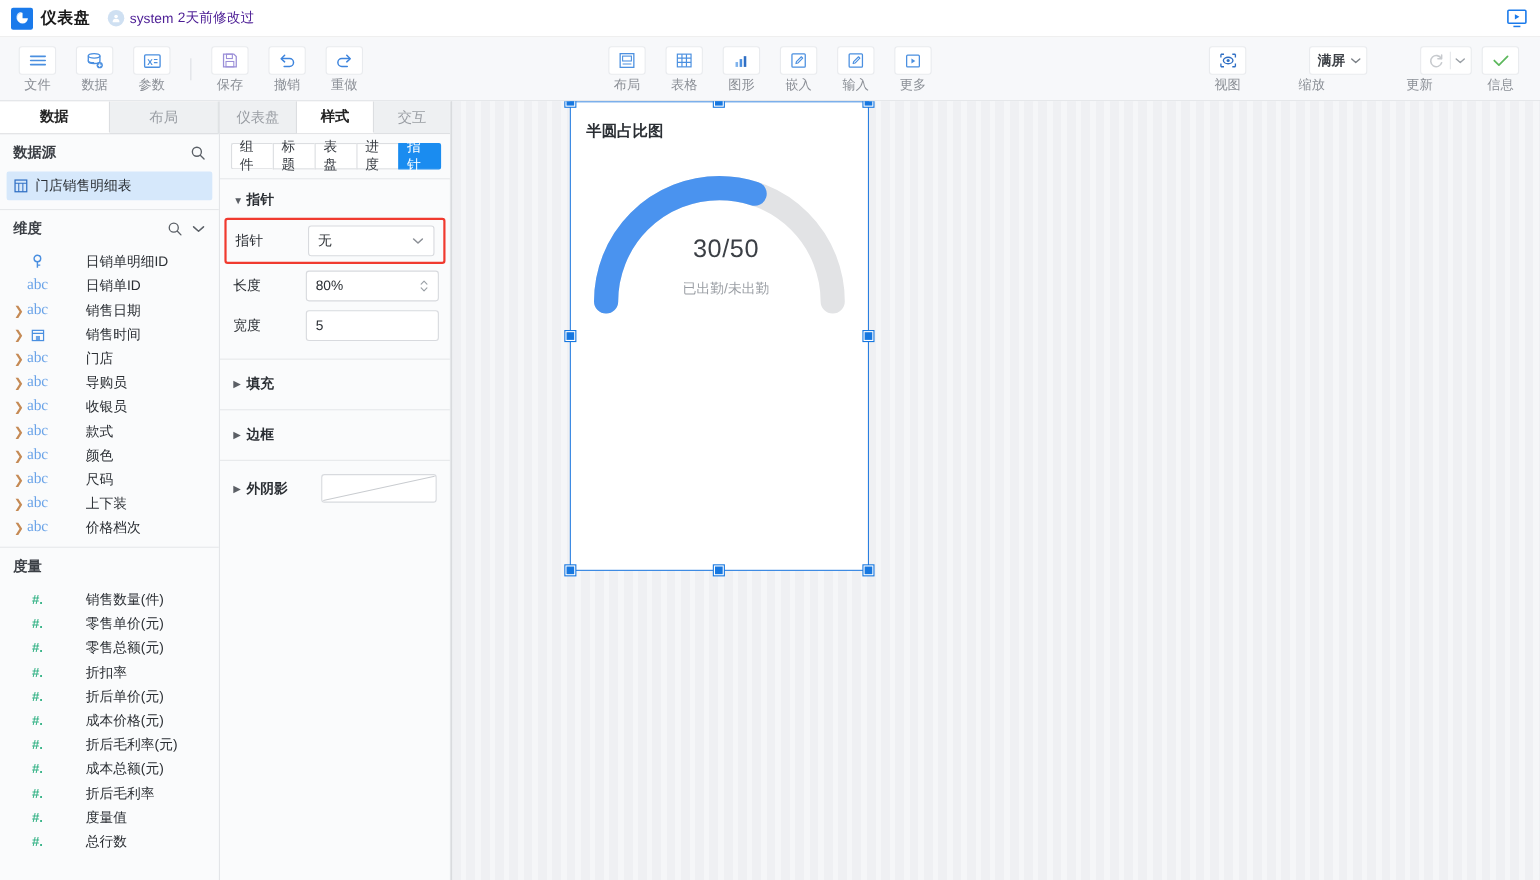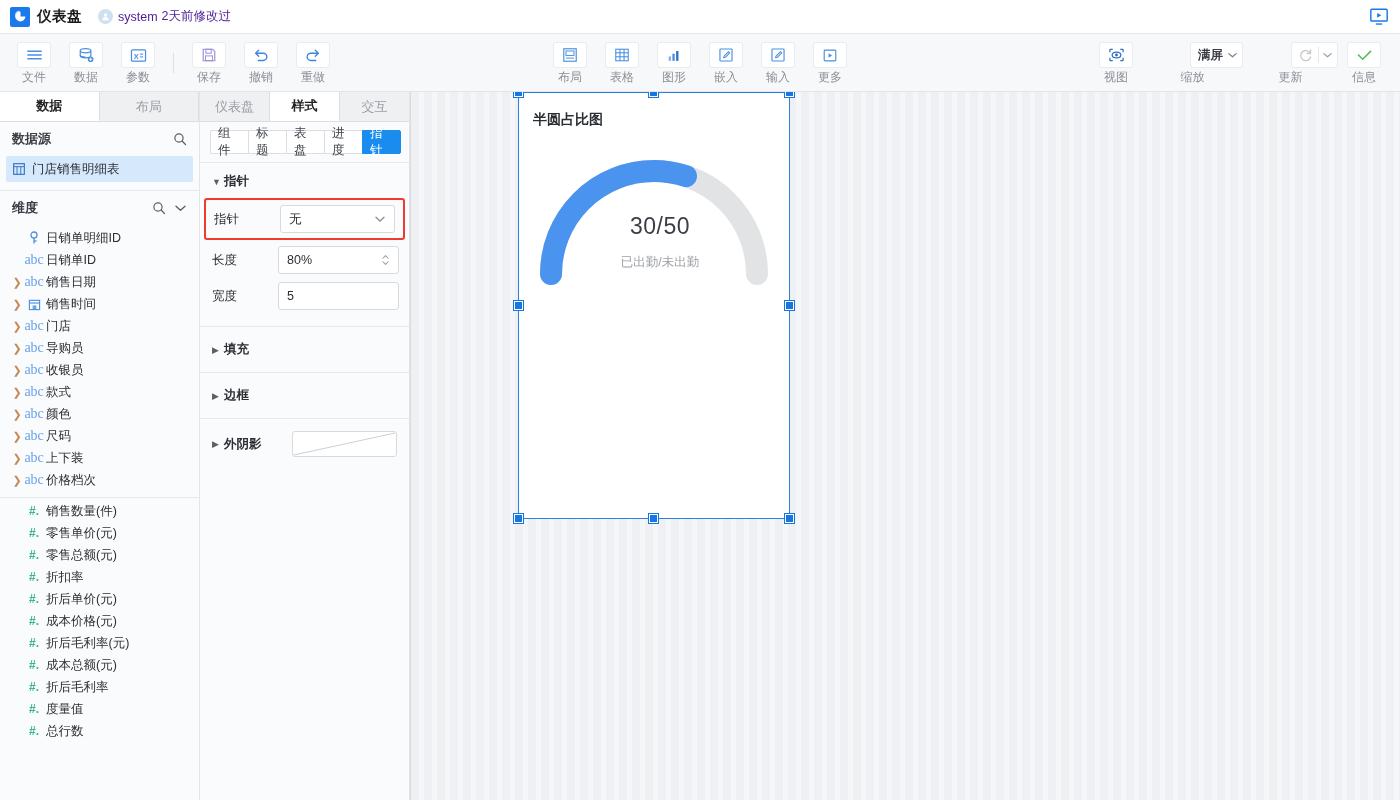--- a/index.html
+++ b/index.html
@@ -127,21 +127,21 @@
   .tree { padding: 2px 0 0 0; overflow-y: auto; }
   .tree-row {
     height: 22px; display: flex; align-items: center;
     padding-left: 10px; cursor: pointer; font-size: 12.5px; color: #2b2f34;
   }
   .twisty { width: 14px; min-width: 14px; display: flex; align-items: center; justify-content: center; color: #c58a55; font-size: 11px; }
   .twisty.empty { visibility: hidden; }
   .ticon { width: 20px; min-width: 20px; display: flex; align-items: center; justify-content: center; margin-right: 2px; }
   .abc { font-size: 14px; color: #6aa3e8; font-family: "Liberation Serif", serif; letter-spacing: -.2px; }
   .hashm { font-size: 12px; color: #3bb58a; font-weight: bold; }
-  .tree-row .tlbl { white-space: nowrap; }
+  .tree-row .tlbl { white-space: nowrap; margin-left: 32px; }
 
   .measures-wrap { border-top: 1px solid #e6e8ea; margin-top: 6px; padding-top: 0; }
 
   
   .style-panel {
     width: 210px; min-width: 210px;
     background: #fafbfc;
     border-right: 1px solid #e3e5e8;
     display: flex; flex-direction: column;
   }
@@ -605,20 +605,23 @@
           <div class="tree-row">
             <span class="twisty">❯</span>
             <span class="ticon">
               <span class="abc">abc</span>
             </span>
             <span class="tlbl">价格档次</span>
           </div>
         </div>
 
       <div class="measures-wrap">
+        <div class="sec-head">
+          <span>度量</span>
+        </div>
         <div class="tree" id="meas-tree">
             <div class="tree-row">
               <span class="twisty empty">❯</span>
               <span class="ticon">
                 <span class="hashm">#.</span>
               </span>
               <span class="tlbl">销售数量(件)</span>
             </div>
             <div class="tree-row">
               <span class="twisty empty">❯</span>

